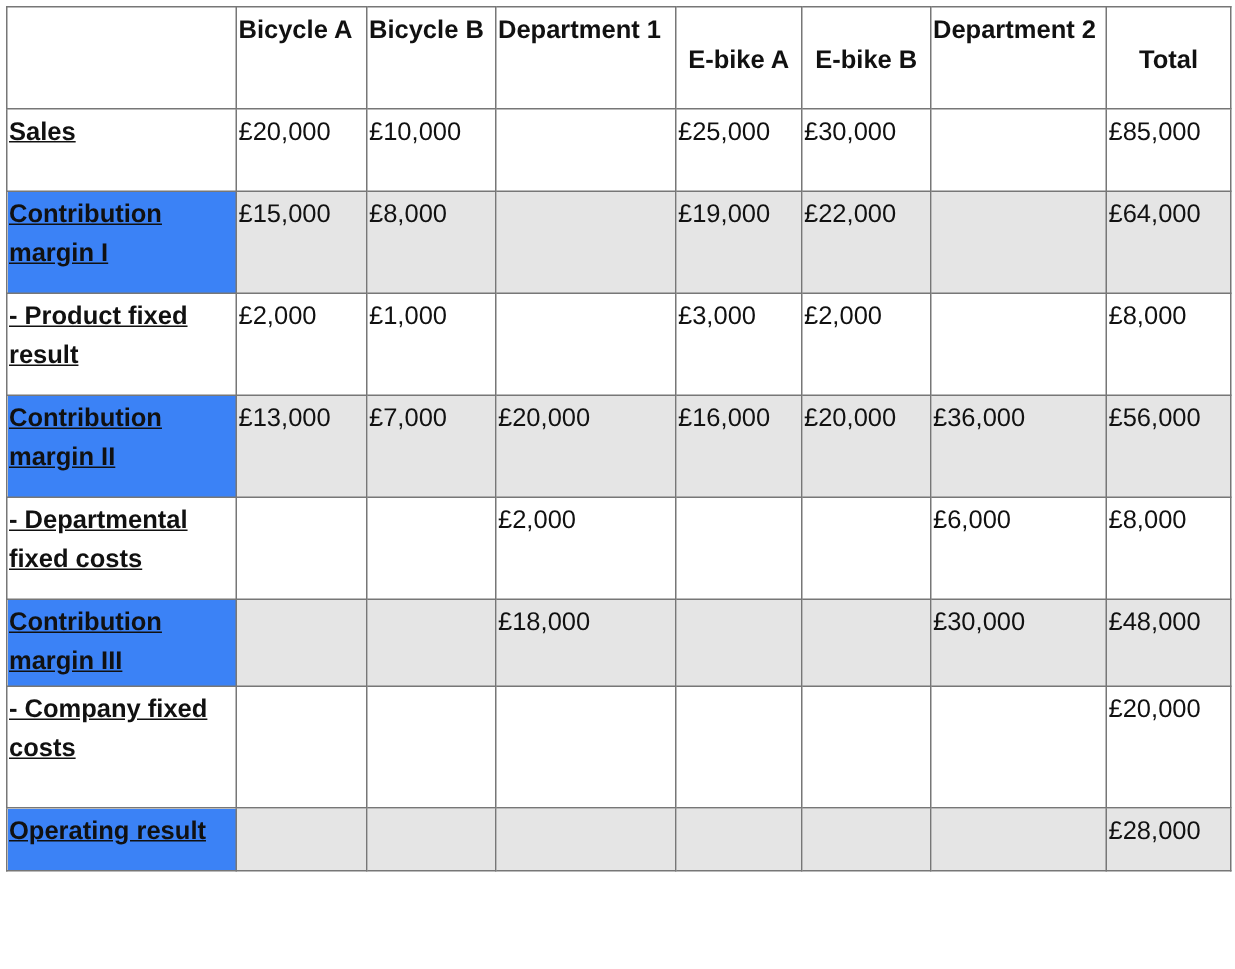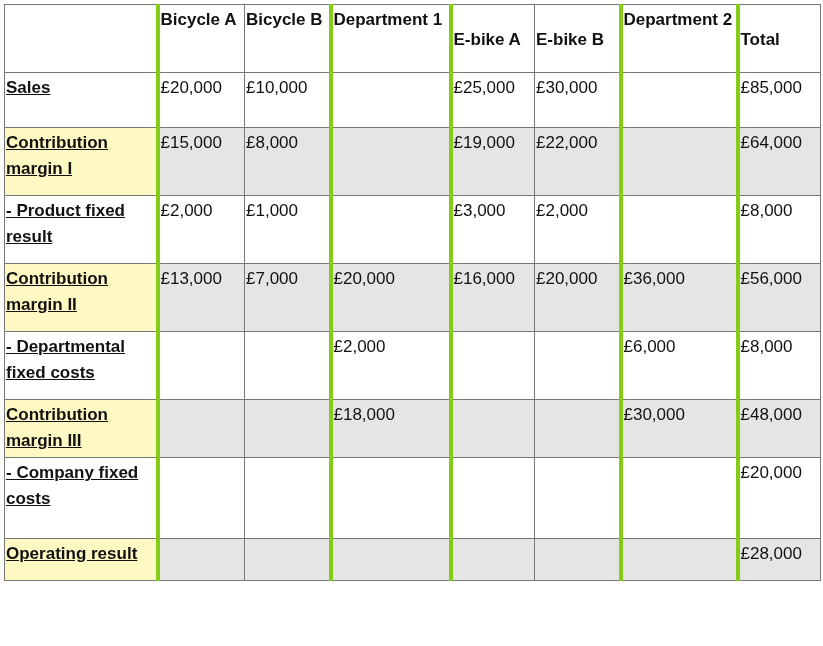--- a/index.html
+++ b/index.html
@@ -1,25 +1,25 @@
 <!DOCTYPE html>
 <html><head>
 <meta charset="utf-8">
 <style>
   html,body{margin:0;padding:0;background:#ffffff;}
   body{width:823px;height:646px;position:relative;overflow:hidden;font-family:"Liberation Sans",sans-serif;}
   table{position:absolute;left:4px;top:4px;border-collapse:collapse;table-layout:fixed;}
   td{border:1px solid #777777;vertical-align:top;padding:2px 1px 0 1px;font-size:17px;line-height:26px;color:#111111;overflow:hidden;}
-  td.thickL{border-left:4px solid #84cc16;}
+  td.thickL{border-left:1px solid #84cc16;}
   tr.hdr td{font-weight:bold;}
-  tr.hdr td.center{vertical-align:middle;}
+  tr.hdr td.center{vertical-align:middle;text-align:center;}
   td.lbl{font-weight:bold;text-decoration:underline;}
   td.bold{font-weight:normal;}
   tr.shade td{background:#e5e5e5;}
-  tr.shade td:first-child{background:#fef9c3;}
+  tr.shade td:first-child{background:#3b82f6;}
 </style>
 </head>
 <body>
 
 <table>
   <colgroup>
     <col style="width:153px">
       <col style="width:87px">
       <col style="width:86px">
       <col style="width:120px">

